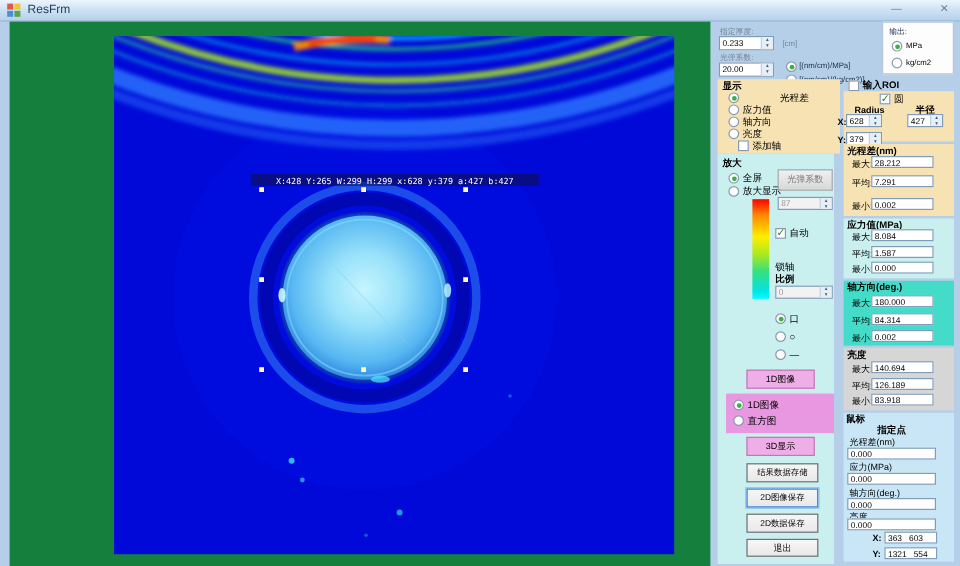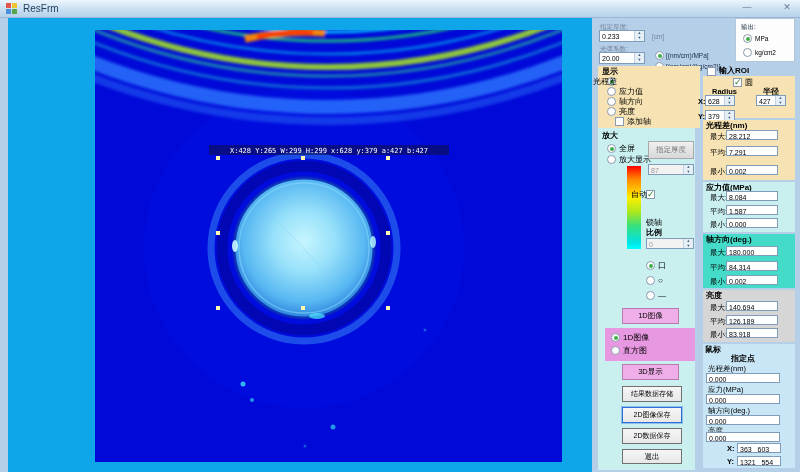--- a/index.html
+++ b/index.html
@@ -7,21 +7,21 @@
        font-family:"Liberation Sans","DejaVu Sans",sans-serif;-webkit-font-smoothing:antialiased;}
   .abs{position:absolute;box-sizing:border-box;}
   
   .titlebar{left:0;top:0;width:800px;height:18px;
     background:linear-gradient(#ecf5fd,#cfe3f4 45%,#b6d1ea);border-bottom:1px solid #9ab6d4;}
   .title-text{left:23px;top:3px;font-size:10px;color:#1e3c5a;}
   .app-icon{left:6px;top:3px;width:11px;height:11px;display:grid;grid-template-columns:5px 5px;grid-gap:1px;}
   .app-icon span{width:5px;height:5px;}
   .winbtn{top:2px;font-size:9px;color:#6e8096;width:18px;text-align:center;}
   
-  .canvas{left:8px;top:18px;width:584px;height:454px;background:#0ea5e9;}
+  .canvas{left:8px;top:18px;width:584px;height:454px;background:#15803d;}
   
   .lbl{position:absolute;font-size:8px;color:#000;white-space:nowrap;line-height:9px;}
   .b{font-weight:bold;}
   .sm{font-size:6.5px;}
   .gray{color:#74849a;}
   
   .p-wheat{background:#f6e2b2;}
   .p-cyan{background:#c9efef;}
   .p-teal{background:#44dcc8;}
   .p-gray{background:#d6d6d6;}
@@ -160,48 +160,48 @@
   <span class="lbl sm" style="left:5px;top:3px;color:#20324a">输出:</span>
   <span class="radio on" style="left:7px;top:15px"></span>
   <span class="lbl sm" style="left:19px;top:15px">MPa</span>
   <span class="radio" style="left:7px;top:29px"></span>
   <span class="lbl sm" style="left:19px;top:29px">kg/cm2</span>
 </div>
 
 <div class="abs p-wheat" style="left:598px;top:66px;width:102px;height:62px"></div>
 <span class="lbl b" style="left:602px;top:67px">显示</span>
 <span class="radio on" style="left:607px;top:77px"></span>
-<span class="lbl" style="left:593px;top:77px">光程差</span>
+<span class="lbl" style="left:650px;top:77px">光程差</span>
 <span class="radio" style="left:607px;top:87px"></span>
 <span class="lbl" style="left:619px;top:87px">应力值</span>
 <span class="radio" style="left:607px;top:97px"></span>
 <span class="lbl" style="left:619px;top:97px">轴方向</span>
 <span class="radio" style="left:607px;top:107px"></span>
 <span class="lbl" style="left:619px;top:107px">亮度</span>
 <span class="chk" style="left:615px;top:117px"></span>
 <span class="lbl" style="left:627px;top:117px">添加轴</span>
 
 <div class="abs p-cyan" style="left:598px;top:128px;width:97px;height:342px"></div>
 <span class="lbl b" style="left:602px;top:131px">放大</span>
 <span class="radio on" style="left:607px;top:144px"></span>
 <span class="lbl" style="left:619px;top:144px">全屏</span>
 <span class="radio" style="left:607px;top:155px"></span>
 <span class="lbl" style="left:619px;top:155px">放大显示</span>
-<div class="btn btn-dis" style="left:648px;top:141px;width:46px;height:18px">指定厚度</div>
+<div class="btn btn-dis" style="left:648px;top:141px;width:46px;height:18px">光弹系数</div>
 
 <div class="cbar" style="left:627px;top:166px;width:14px;height:83px"></div>
 <span class="spin dis" style="left:648px;top:164px;width:46px;height:11px">
   <span class="v">87</span>
     <span class="btns">
       <i>▴</i>
       <i>▾</i>
     </span>
 </span>
 <span class="chk on" style="left:646px;top:190px"></span>
-<span class="lbl" style="left:631px;top:190px">自动</span>
+<span class="lbl" style="left:658px;top:190px">自动</span>
 <span class="lbl" style="left:646px;top:218px">锁轴</span>
 <span class="lbl b" style="left:646px;top:228px">比例</span>
 <span class="spin dis" style="left:646px;top:238px;width:48px;height:11px">
   <span class="v">0</span>
     <span class="btns">
       <i>▴</i>
       <i>▾</i>
     </span>
 </span>
 <span class="radio on" style="left:646px;top:261px"></span>

